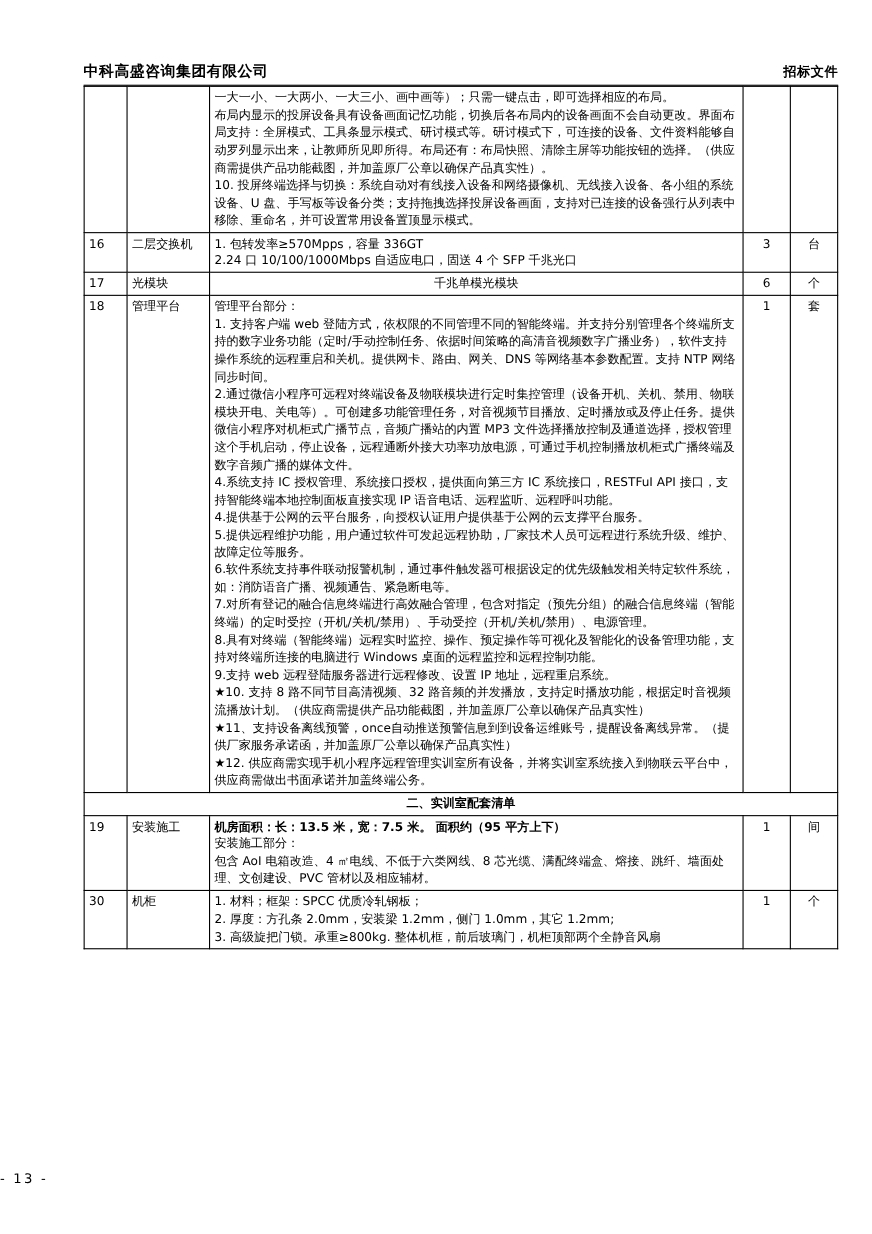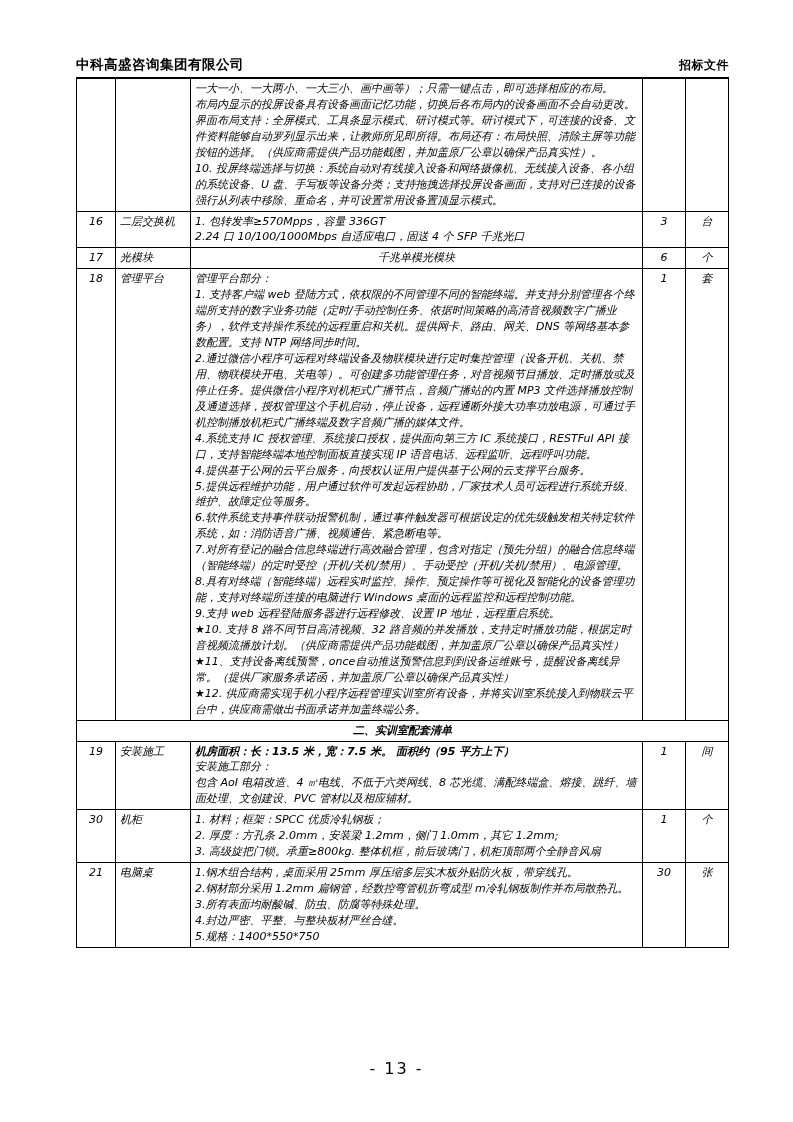--- a/index.html
+++ b/index.html
@@ -11,21 +11,21 @@
     width: 793px;
     height: 1122px;
     font-family: "DejaVu Sans", "Liberation Sans", sans-serif;
     color: #000000;
   }
   .page {
     position: relative;
     width: 793px;
     height: 1122px;
     box-sizing: border-box;
-    padding: 56px 64px 0 76px;
+    padding: 56px 31px 0 76px;
   }
   .header {
     display: flex;
     justify-content: space-between;
     align-items: flex-end;
     font-weight: bold;
     font-size: 13.5px;
     letter-spacing: 0.5px;
     padding-bottom: 3px;
     border-bottom: 1.2px solid #000;
@@ -33,29 +33,28 @@
   .header .left { font-size: 13.5px; }
   .header .right { font-size: 12px; }
 
   table.main {
     width: 100%;
     border-collapse: collapse;
     margin-top: 0px;
     table-layout: fixed;
     font-size: 11px;
     line-height: 1.45;
-    font-style: italic;
   }
   table.main td {
     border: 0.8px solid #000;
     vertical-align: top;
     padding: 2px 4px;
     word-break: break-all;
   }
-  td.c-no { width: 30px; text-align: center; vertical-align: middle; }
+  td.c-no { width: 30px; vertical-align: middle; }
   td.c-name { width: 66px; text-align: left; vertical-align: middle; }
   td.c-desc { }
   td.c-qty { width: 34px; text-align: center; vertical-align: middle; }
   td.c-unit { width: 34px; text-align: center; vertical-align: middle; }
 
   .sect-title td {
     font-weight: bold;
     padding: 3px 4px;
     text-align: center;
   }
@@ -64,22 +63,21 @@
     text-indent: 0;
   }
   .center { text-align: center; margin-left: 17px; }
   .bold { font-weight: bold; }
 
   .pagenum {
     position: absolute;
     bottom: 44px;
     left: 0;
     width: 793px;
-    text-align: center;
-    font-size: 16px;
+    font-size: 12px;
     letter-spacing: 2px;
   }
 </style>
 </head>
 <body>
 
 <div class="page">
 
   <div class="header">
     <div class="left">中科高盛咨询集团有限公司</div>
@@ -165,33 +163,20 @@
         <td class="c-name">机柜</td>
         <td class="c-desc desc">
           <p>1. 材料；框架：SPCC 优质冷轧钢板；</p>
           <p>2. 厚度：方孔条 2.0mm，安装梁 1.2mm，侧门 1.0mm，其它 1.2mm;</p>
           <p>3. 高级旋把门锁。承重≥800kg. 整体机框，前后玻璃门，机柜顶部两个全静音风扇</p>
         </td>
         <td class="c-qty">1</td>
         <td class="c-unit">个</td>
       </tr>
 
-      <tr>
-        <td class="c-no">21</td>
-        <td class="c-name">电脑桌</td>
-        <td class="c-desc desc">
-          <p>1.钢木组合结构，桌面采用 25mm 厚压缩多层实木板外贴防火板，带穿线孔。</p>
-          <p>2.钢材部分采用 1.2mm 扁钢管，经数控弯管机折弯成型 m冷轧钢板制作并布局散热孔。</p>
-          <p>3.所有表面均耐酸碱、防虫、防腐等特殊处理。</p>
-          <p>4.封边严密、平整、与整块板材严丝合缝。</p>
-          <p>5.规格：1400*550*750</p>
-        </td>
-        <td class="c-qty">30</td>
-        <td class="c-unit">张</td>
-      </tr>
 
 
     </tbody>
   </table>
 
   <div class="pagenum">- 13 -</div>
 
 </div>
 
 </body></html>

